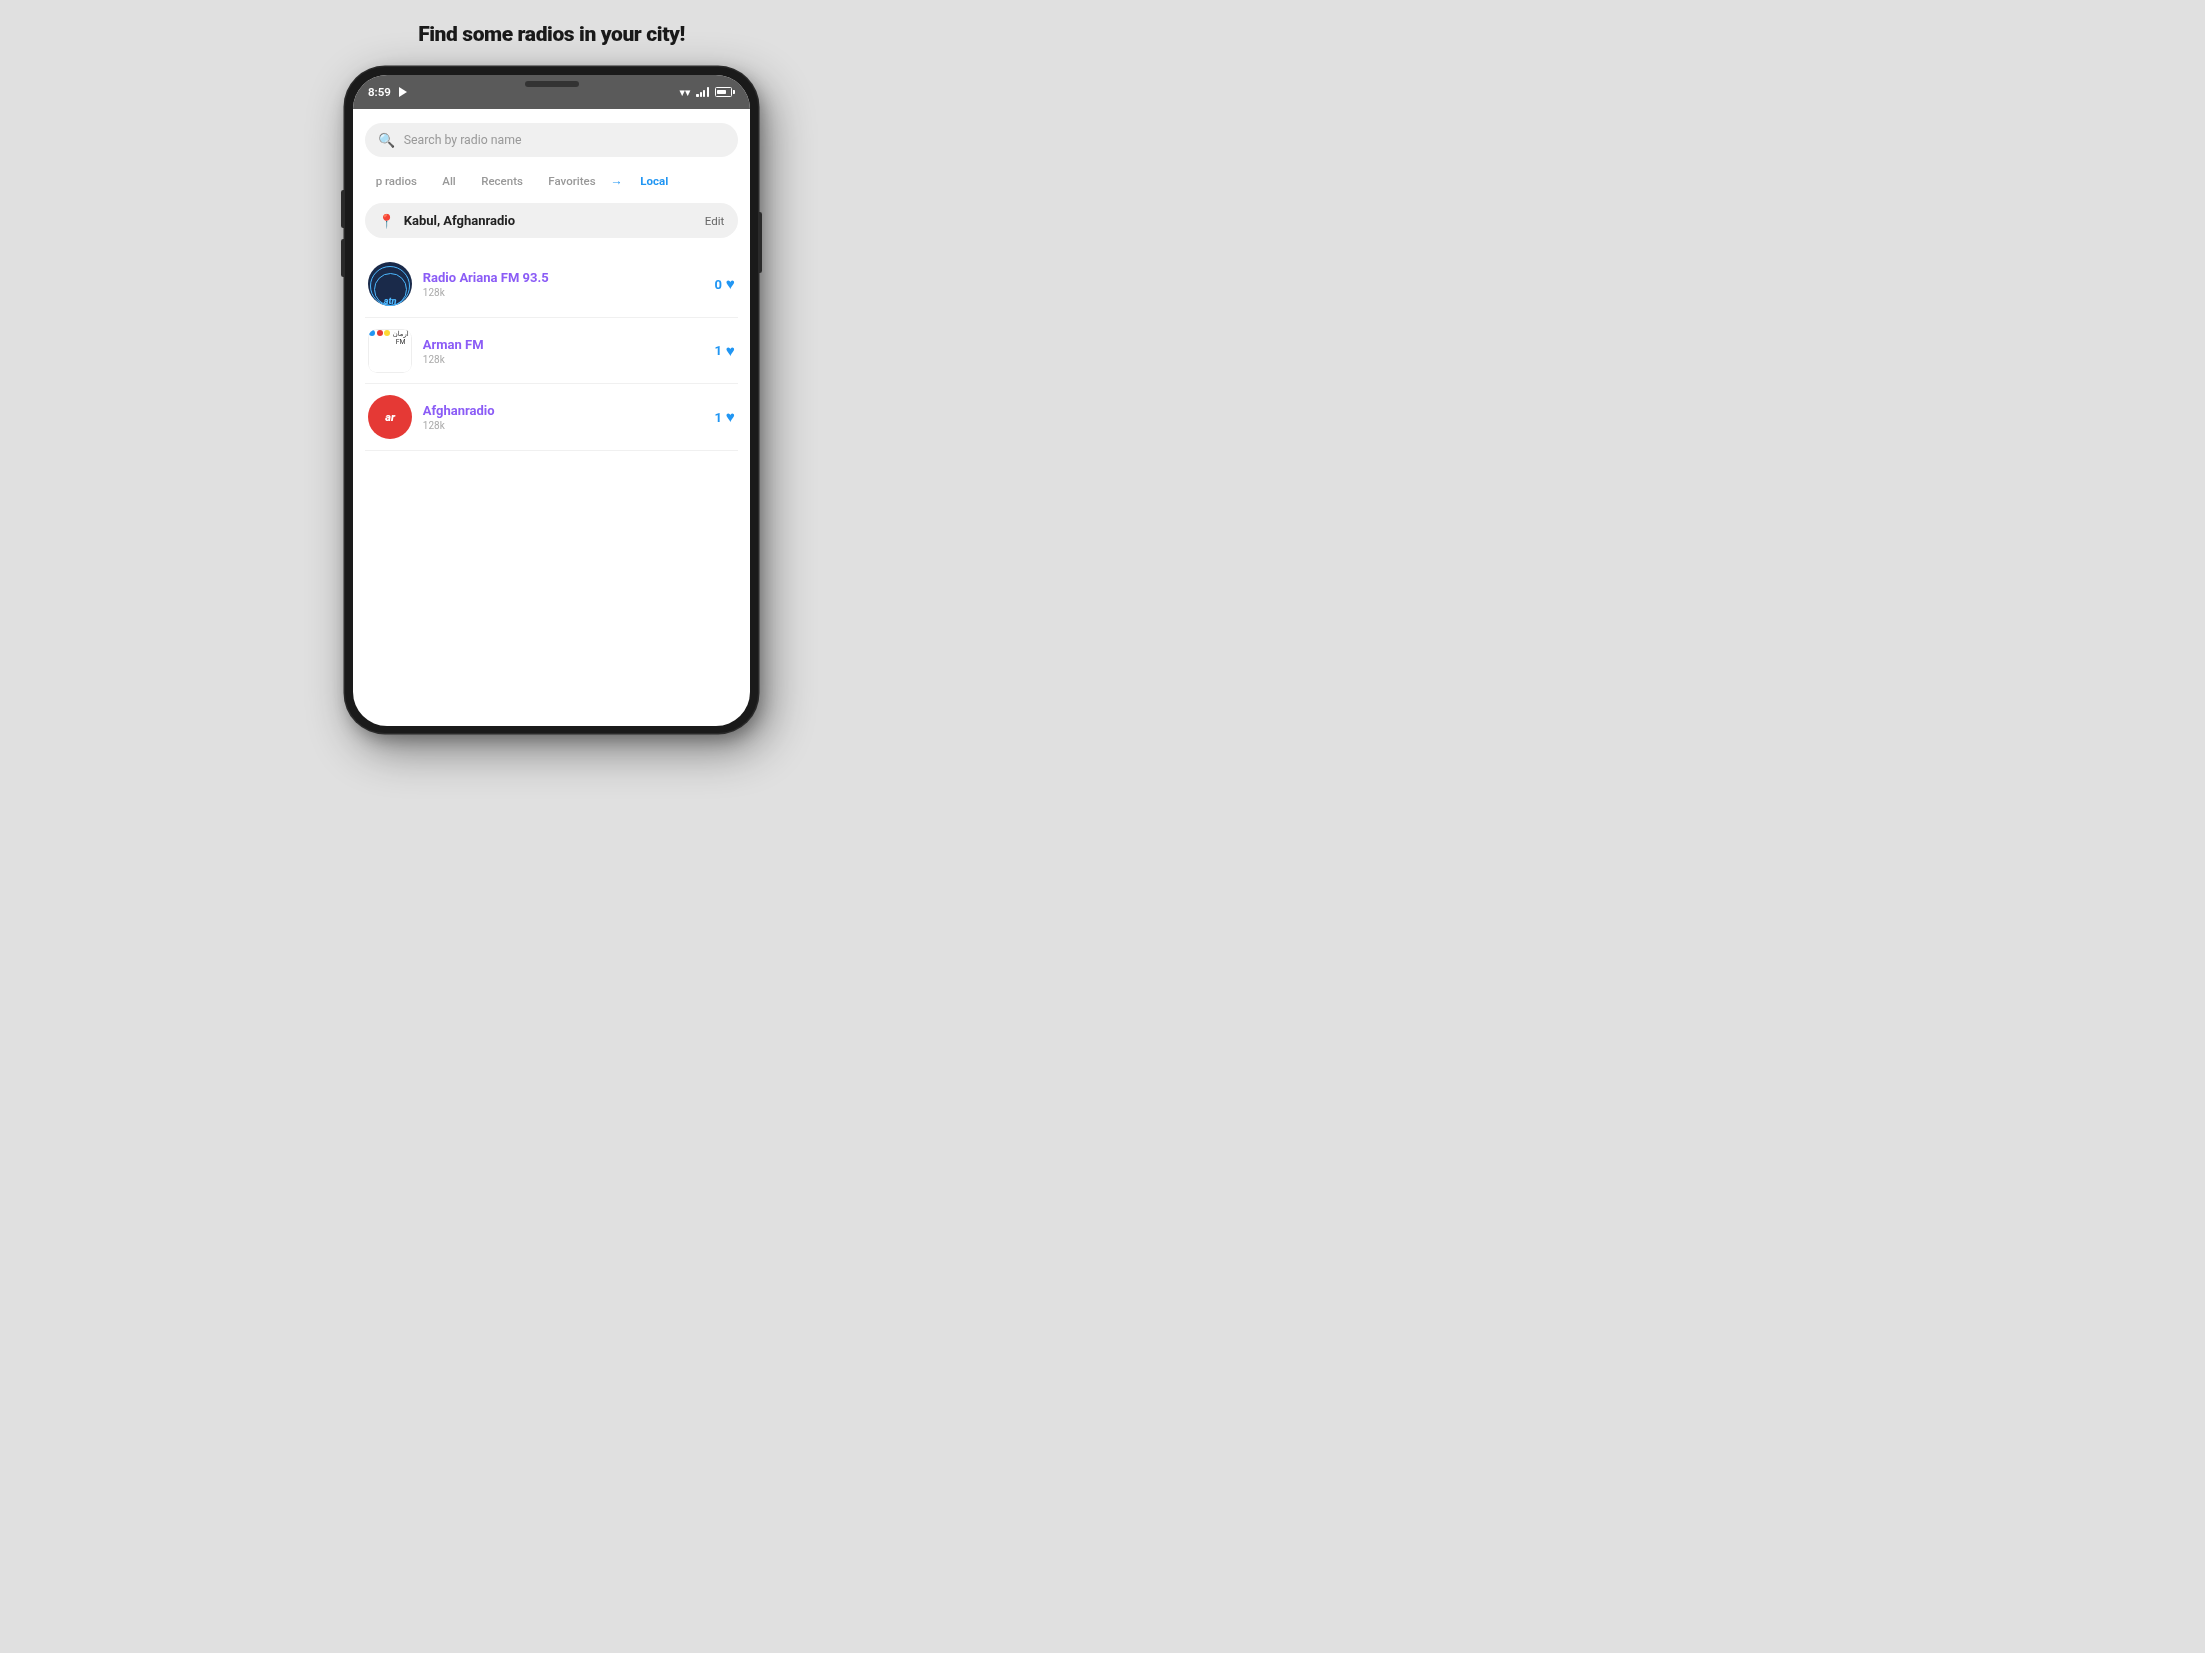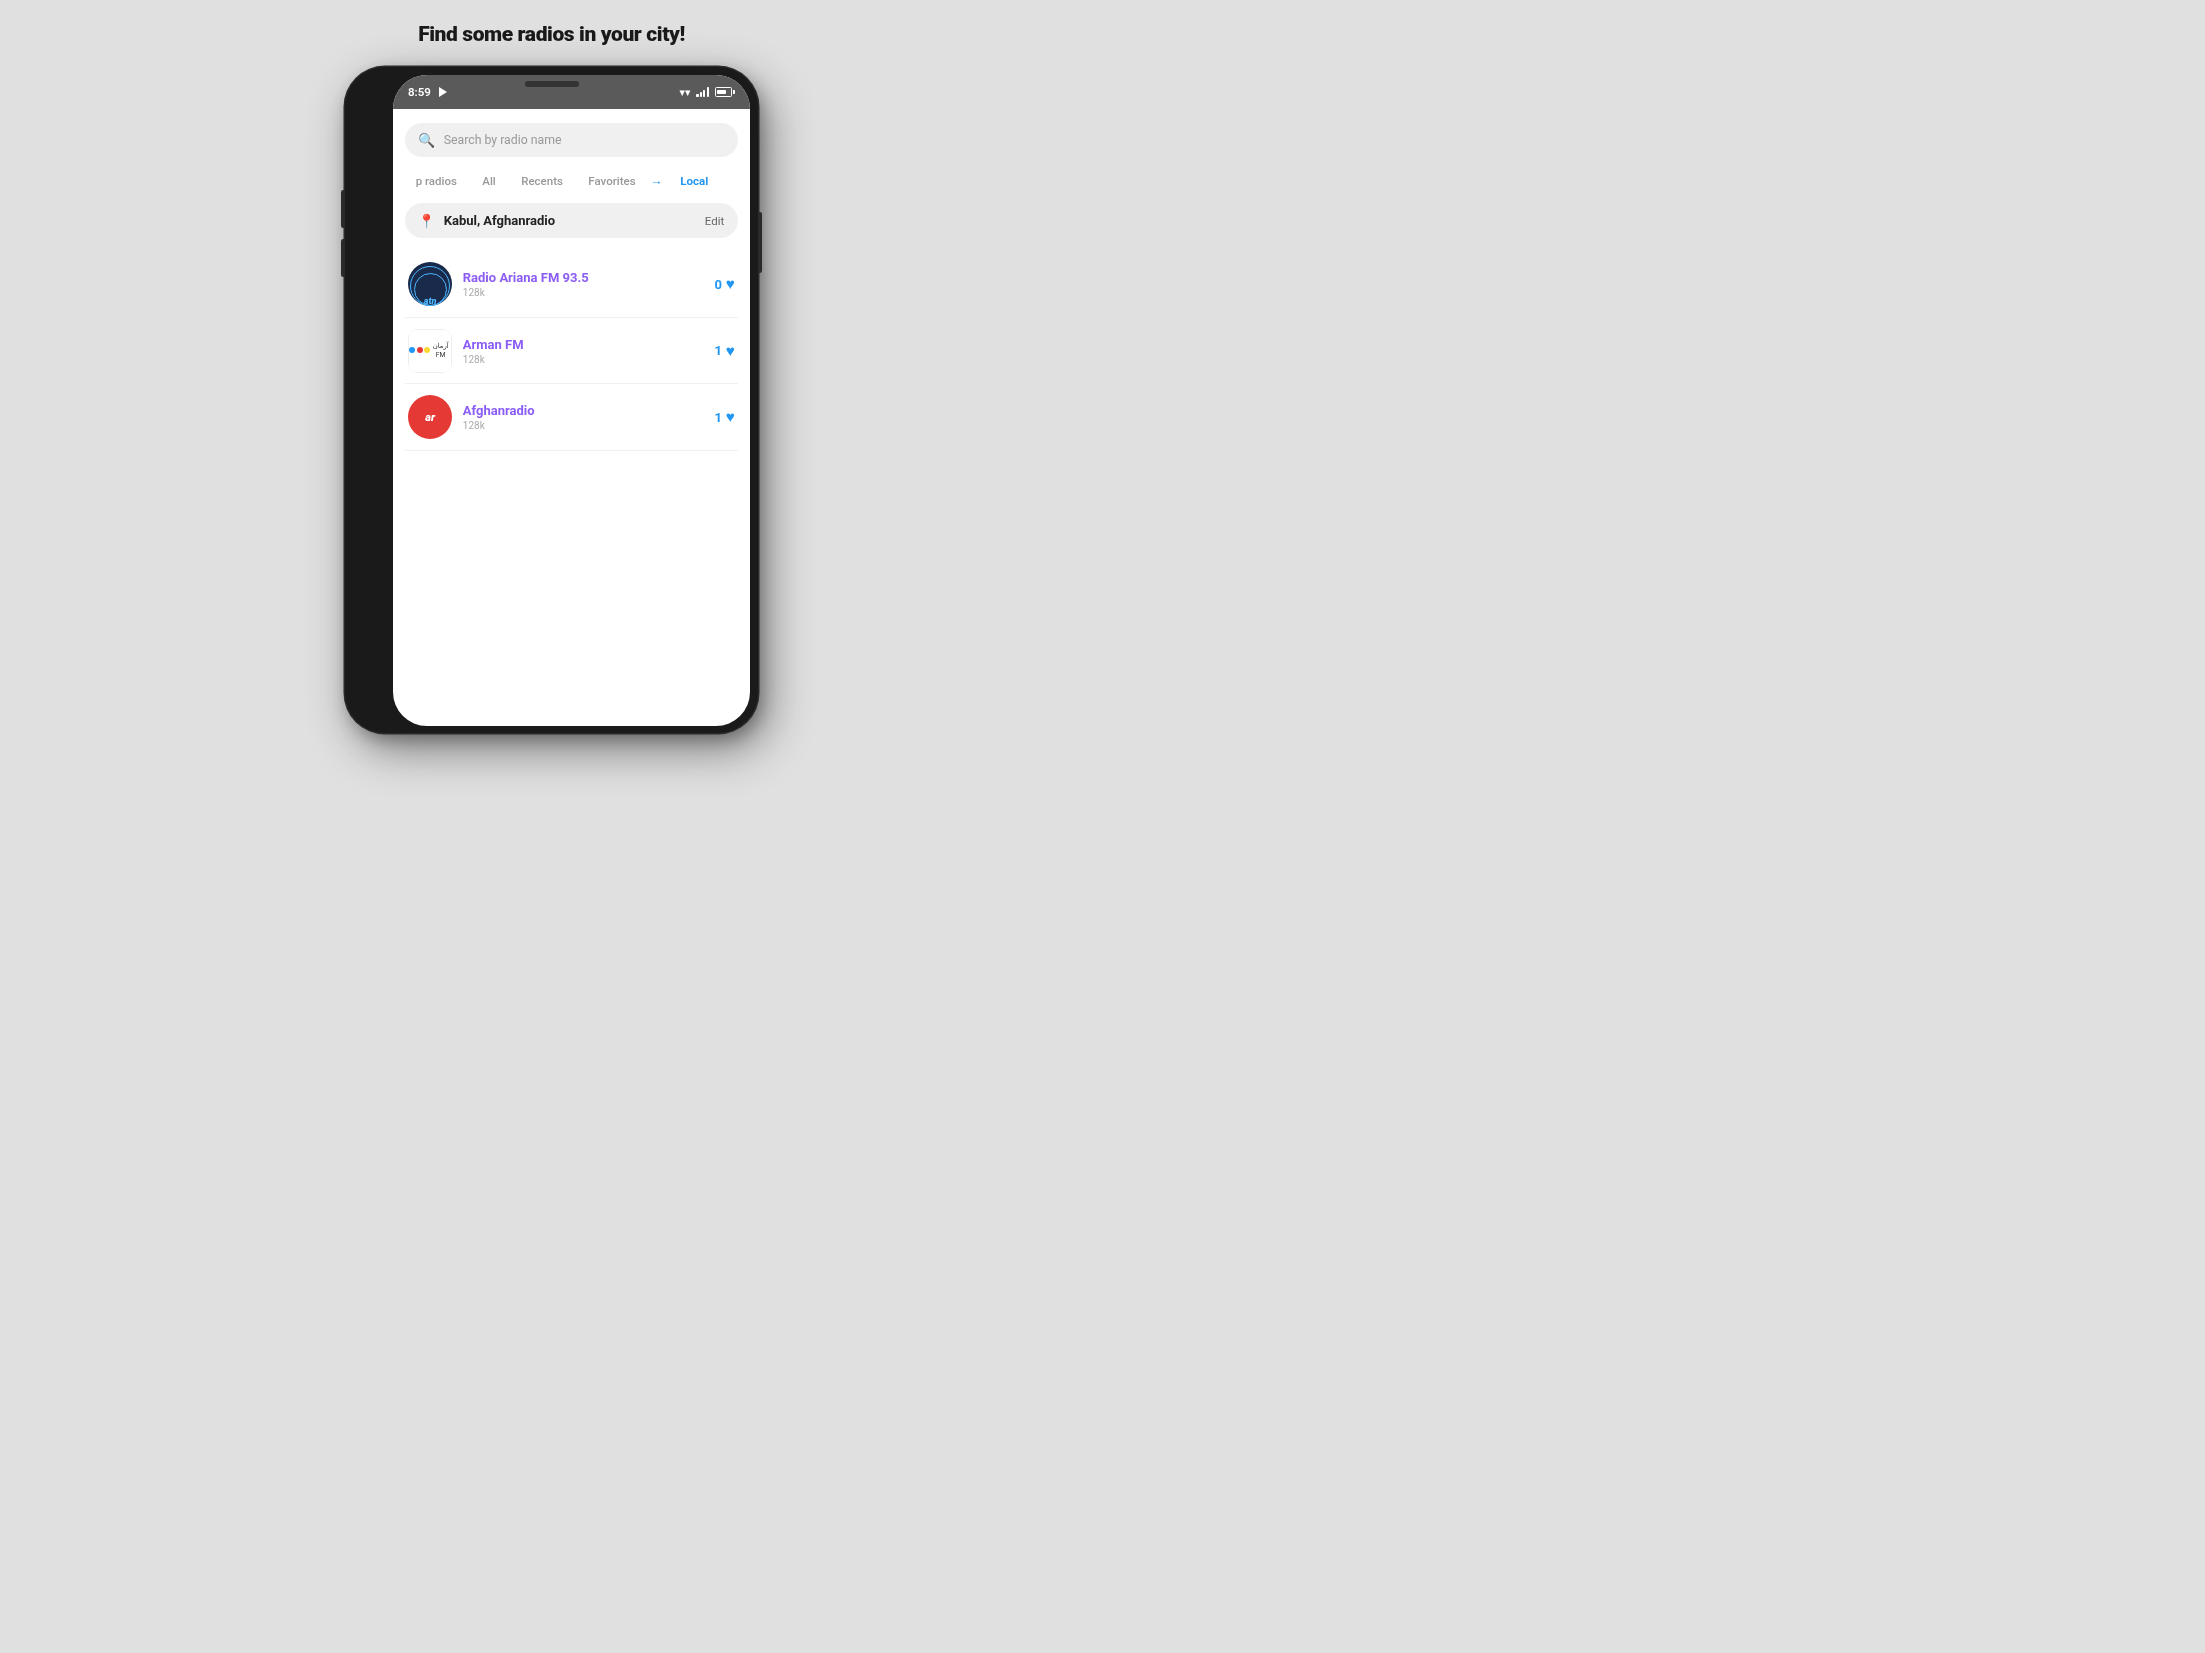--- a/index.html
+++ b/index.html
@@ -88,21 +88,20 @@
     
     .phone-screen {
       position: absolute;
       top: 7.7px;
       left: 7.7px;
       right: 7.7px;
       bottom: 7.7px;
       border-radius: 34px;
       overflow: hidden;
       background: white;
-      margin-left: 40px;
     }
 
     
     .status-bar {
       background: #5a5a5a;
       height: 34px;
       display: flex;
       align-items: center;
       justify-content: space-between;
       padding: 0 15.3px;
@@ -333,21 +332,20 @@
       height: 31px;
     }
 
     
     .logo-arman {
       background: white;
       border: 0.8px solid #eee;
       width: 44px;
       height: 44px;
       display: flex;
-      align-items: center;
       justify-content: center;
       border-radius: 7.7px;
     }
     .logo-arman-inner {
       font-size: 6.9px;
       color: #333;
       text-align: center;
       line-height: 1.2;
     }
     .logo-arman-dots {

